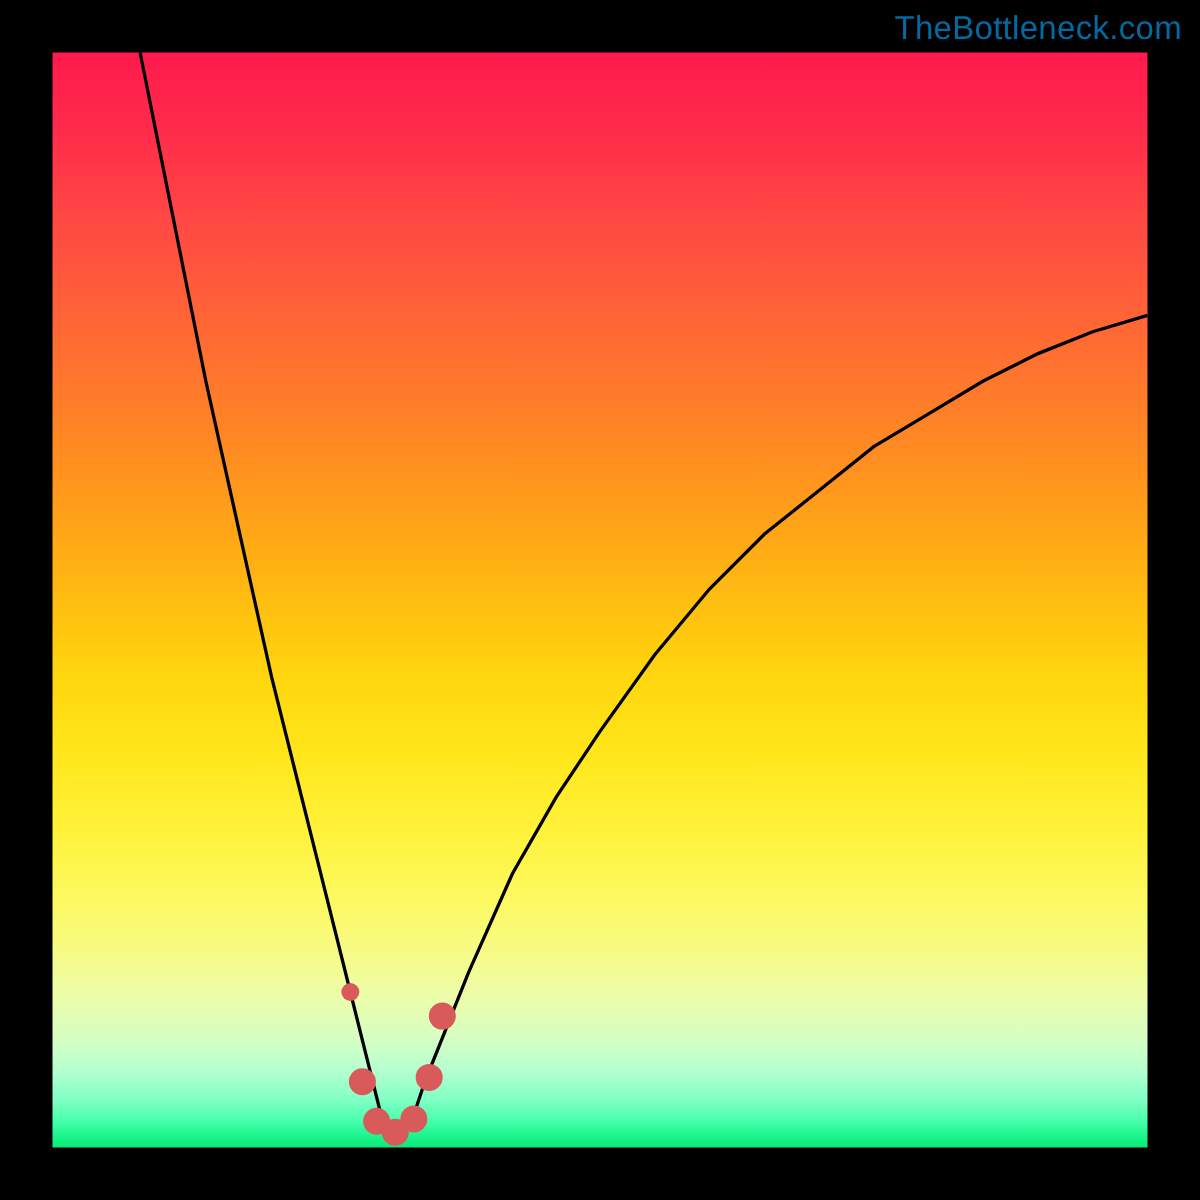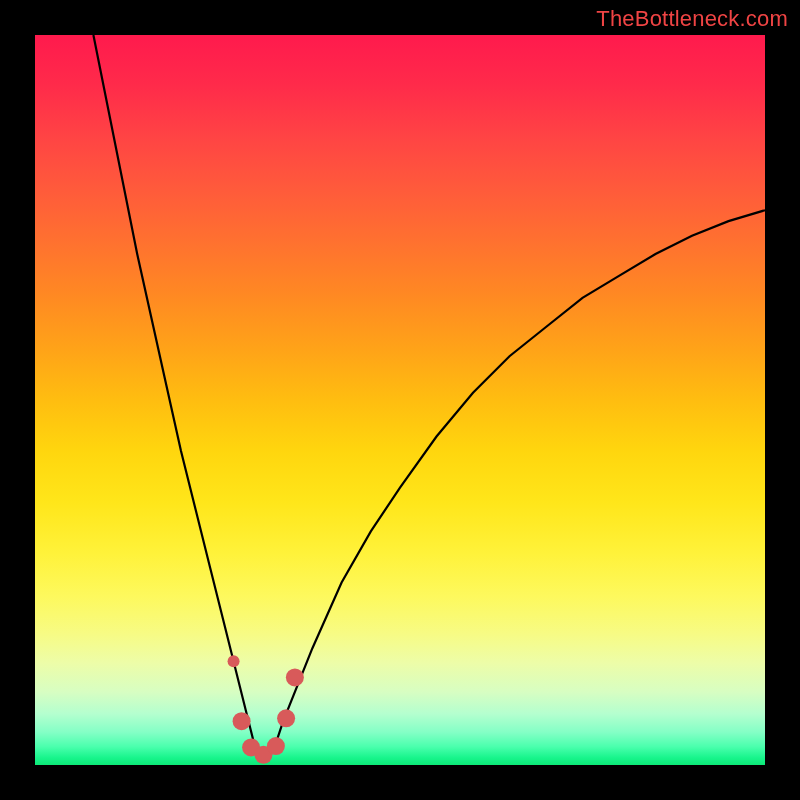--- a/index.html
+++ b/index.html
@@ -45,21 +45,21 @@
       #84ffc6 95.5%,
       #4affad 97.5%,
       #18f58c 99%,
       #0de877 100%
     );
   }
   .watermark {
     position: absolute;
     top: 6px;
     right: 12px;
-    color: #ef4444;
+    color: #0369a1;
     font-size: 22px;
     letter-spacing: 0.2px;
     user-select: none;
   }
   svg.curve {
     position: absolute;
     left: 0;
     top: 0;
     width: 730px;
     height: 730px;

